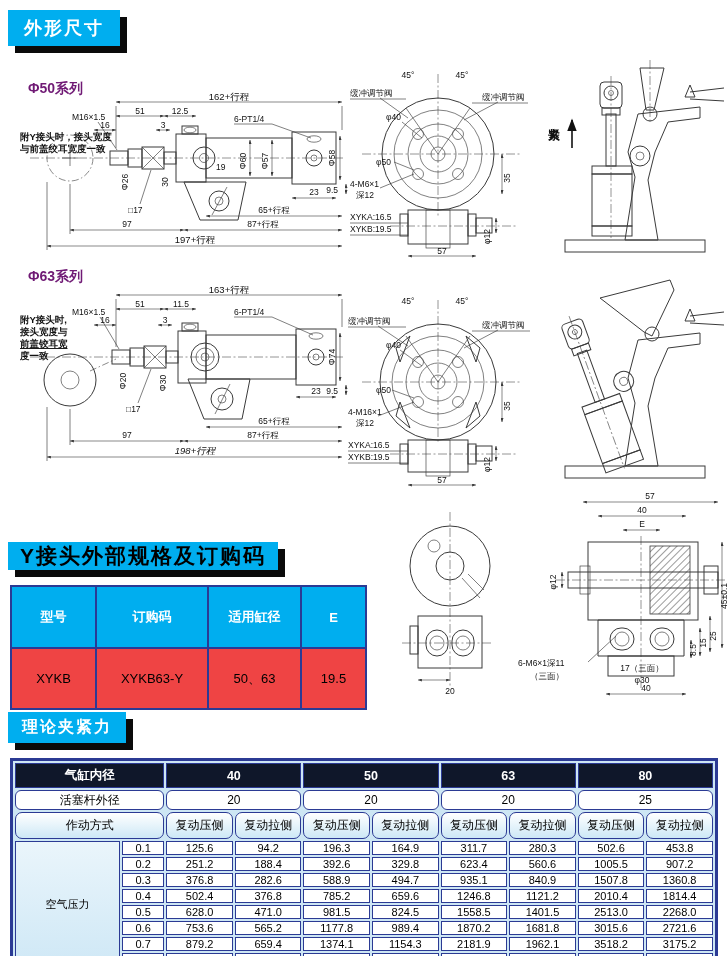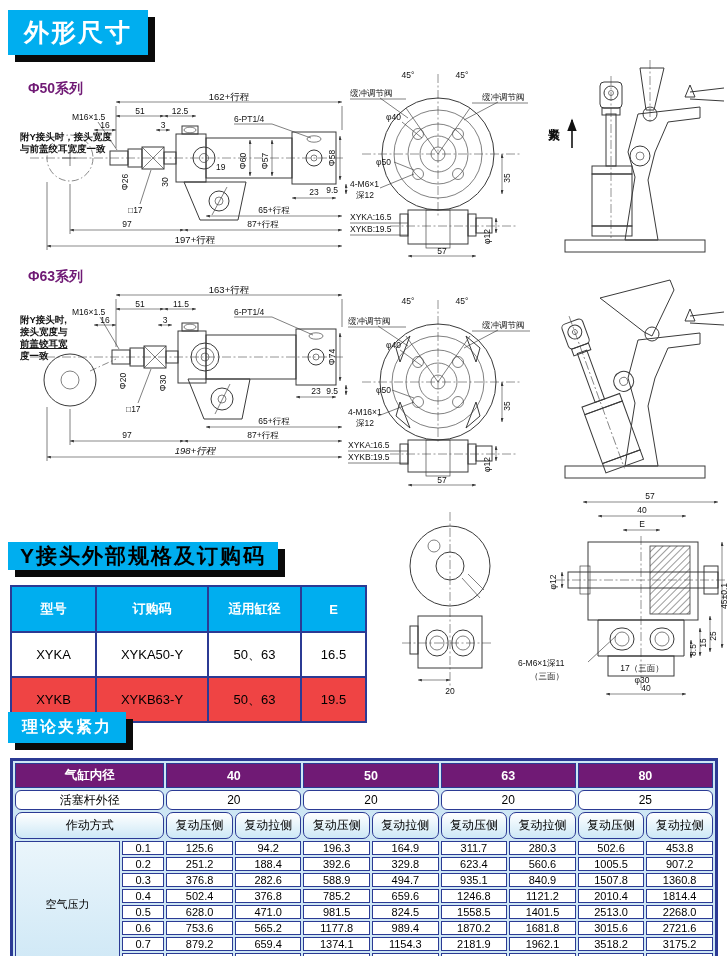--- a/index.html
+++ b/index.html
@@ -13,41 +13,41 @@
   .ln{fill:none;stroke:#3a3a3a;stroke-width:1;}
   .lt{fill:none;stroke:#3a3a3a;stroke-width:.65;}
   .cl{fill:none;stroke:#3a3a3a;stroke-width:.55;stroke-dasharray:9 2.5 2 2.5;}
   .ph{fill:none;stroke:#3a3a3a;stroke-width:.6;stroke-dasharray:7 2.5 1.5 2.5;}
   .dm{fill:none;stroke:#3a3a3a;stroke-width:.6;}
   svg text{font-family:"Liberation Sans","DejaVu Sans",sans-serif;fill:#111;font-size:8.5px;}
   svg text.md{font-size:9.5px;}
   svg text.vt{writing-mode:vertical-rl;font-size:12px;font-weight:bold;}
   
   .ytable{position:absolute;left:10px;top:585px;border-collapse:collapse;table-layout:fixed;}
-  .ytable th,.ytable td{border:2px solid #2b3a94;text-align:center;font-size:13px;padding:8px;}
+  .ytable th,.ytable td{border:2px solid #2b3a94;text-align:center;font-size:13px;padding:16px;}
   .ytable th{background:#00AEEF;color:#fff;font-weight:bold;height:28px;}
   .ytable td{height:27px;color:#000;}
   .ytable tr.alt td{background:#ef4444;}
   
   .ftable{position:absolute;left:10px;top:758px;width:708px;border-collapse:separate;
           border-spacing:2px;background:#cde6f4;border:3px solid #2b3a94;table-layout:fixed;}
   .ftable th,.ftable td{border:1px solid #2b3a94;text-align:center;padding:0;overflow:hidden;}
-  .ftable th.cy{background:#701a75;color:#fff;font-weight:bold;font-size:12.5px;height:23px;}
+  .ftable th.cy{background:#0f172a;color:#fff;font-weight:bold;font-size:12.5px;height:23px;}
   .ftable td{background:#fff;font-size:12px;color:#000;}
   .ftable tr.r2 td{height:18px;border-radius:6px;}
   .ftable tr.r3 td{height:25px;background:linear-gradient(#ffffff,#cde8f6);font-size:12px;border-radius:7px;}
   .ftable td.side{background:linear-gradient(#eaf5fb,#cfe8f6);font-size:13px;}
   .ftable tr.dr td{height:12px;font-size:11px;}
 </style>
 </head>
 <body>
 
 <div class="page">
 
-  <div class="sec-title" style="left:8px;top:10px;font-size:25px;">外形尺寸</div>
+  <div class="sec-title" style="left:8px;top:10px;font-size:18px;">外形尺寸</div>
 
   <div class="series-label" style="left:28px;top:80px;">Φ50系列</div>
 
   <svg class="drw" style="left:20px;top:92px;" width="330" height="172" viewBox="0 0 330 172">
     <defs>
         <marker id="a1" markerWidth="7" markerHeight="5" refX="6.5" refY="2.5" orient="auto-start-reverse">
       <path d="M0,0 L7,2.5 L0,5 Z" fill="#3a3a3a"></path>
         </marker>
       </defs>
     <g>
@@ -385,26 +385,20 @@
         <col style="width:93px">
         <col style="width:65px">
       </colgroup>
     <tbody>
         <tr>
       <th>型号</th>
       <th>订购码</th>
       <th>适用缸径</th>
       <th>E</th>
     </tr>
-    <tr>
-      <td>XYKA</td>
-      <td>XYKA50-Y</td>
-      <td>50、63</td>
-      <td>16.5</td>
-    </tr>
     <tr class="alt">
       <td>XYKB</td>
       <td>XYKB63-Y</td>
       <td>50、63</td>
       <td>19.5</td>
     </tr>
   </tbody>
     </table>
 
   <svg class="drw" style="left:388px;top:488px;" width="340" height="212" viewBox="0 0 340 212">

